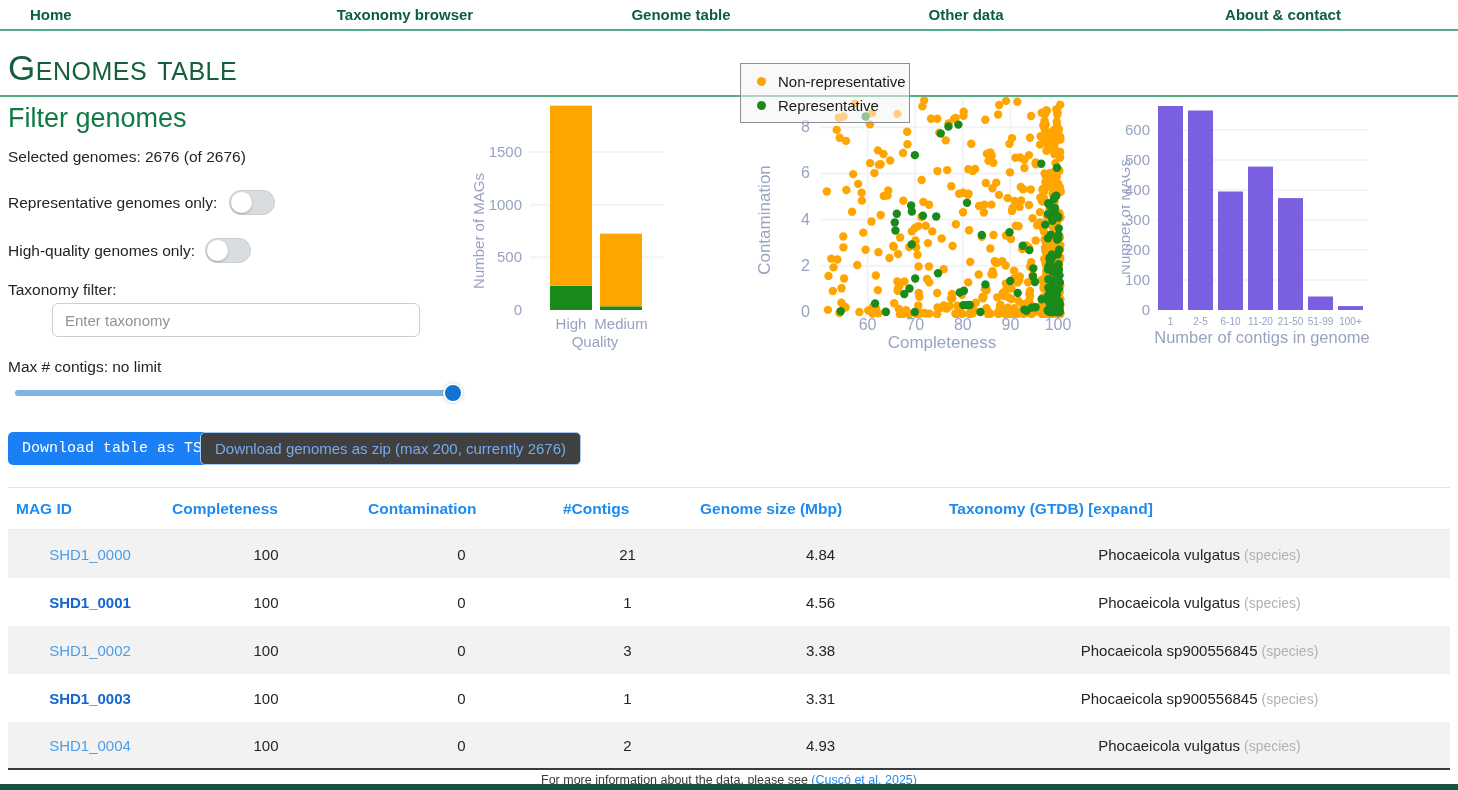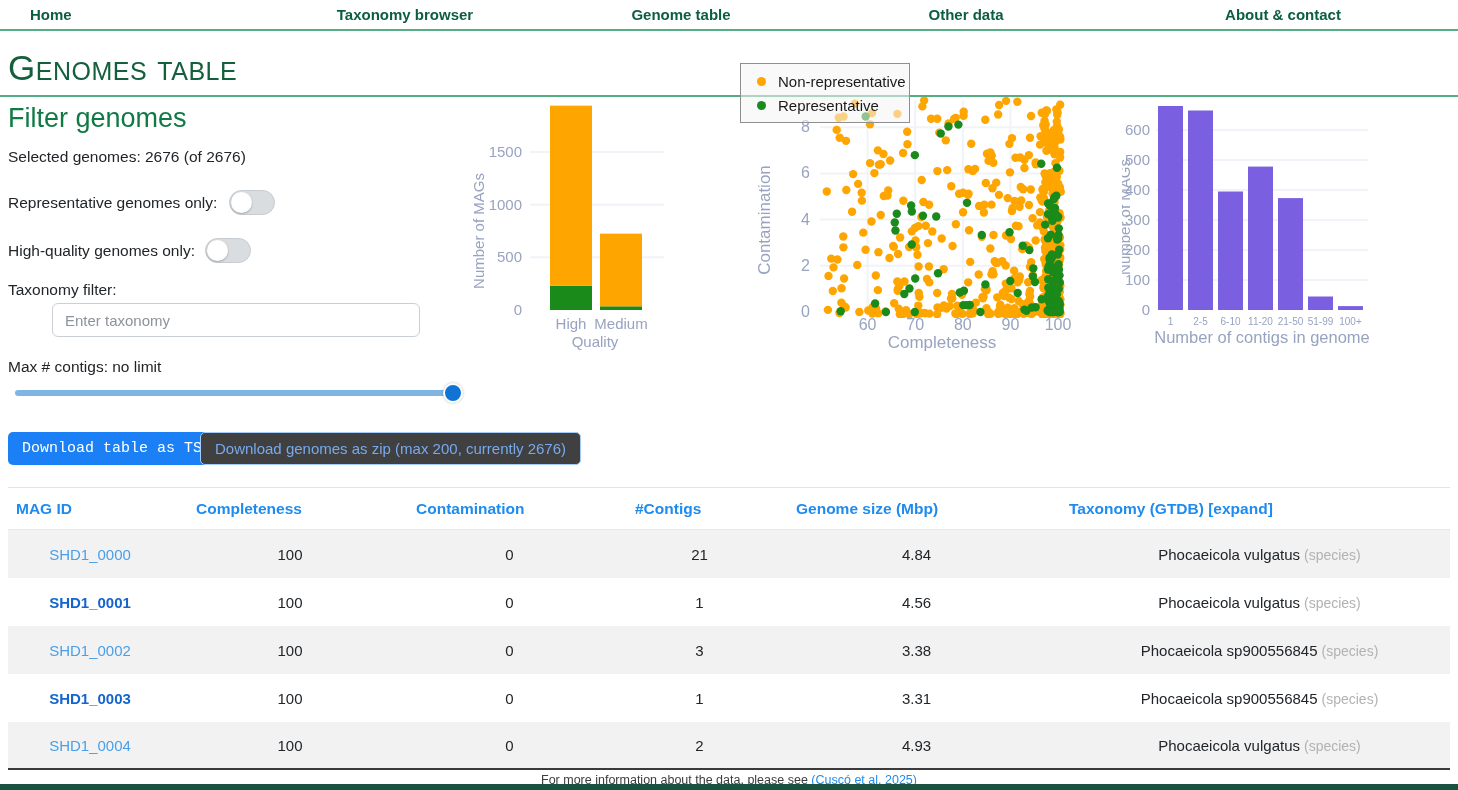--- a/index.html
+++ b/index.html
@@ -57,21 +57,21 @@
   .legend { position:absolute; left:740px; top:63px; width:170px; z-index:2;
     background:rgba(244,244,244,.55); border:1.5px solid #8f8f8f; border-radius:0;
     padding:5px 0; }
   .legend .litem { display:flex; align-items:center; height:24px; padding:0 10px; }
   .legend .dot { width:9px; height:9px; border-radius:50%; margin:0 12px 0 6px; flex:none; }
   .legend .ltext { font-size:15px; color:#1a1a1a; white-space:nowrap; }
 
   
   .gtable { position:absolute; left:8px; top:487px; width:1442px; border-top:1px solid #e2e5e8; }
   .thead, .trow { display:grid; grid-template-columns:156px 196px 195px 137px 249px 1fr;
-    align-items:center;gap:24px; }
+    align-items:center; }
   .thead { height:42px; border-bottom:1px solid #e6e9ec; }
   .thead .th { font-size:15.5px; font-weight:bold; color:#1e8bf0; padding-left:8px; cursor:pointer; }
   .trow { height:48px; font-size:15px; color:#212529;text-align:center; }
   .trow.shade { background:#f2f2f2; }
   .trow > div { padding-left:8px; }
   .trow a.magid { color:#4a9fe8; text-decoration:none; }
   .trow a.magid.bold { color:#1565cf; font-weight:bold; }
   .tax-rank { color:#b2b2b2; font-size:14px; margin-left:4px; }
   .tbl-bottom { border-bottom:2px solid #3a3a3a; }
 

